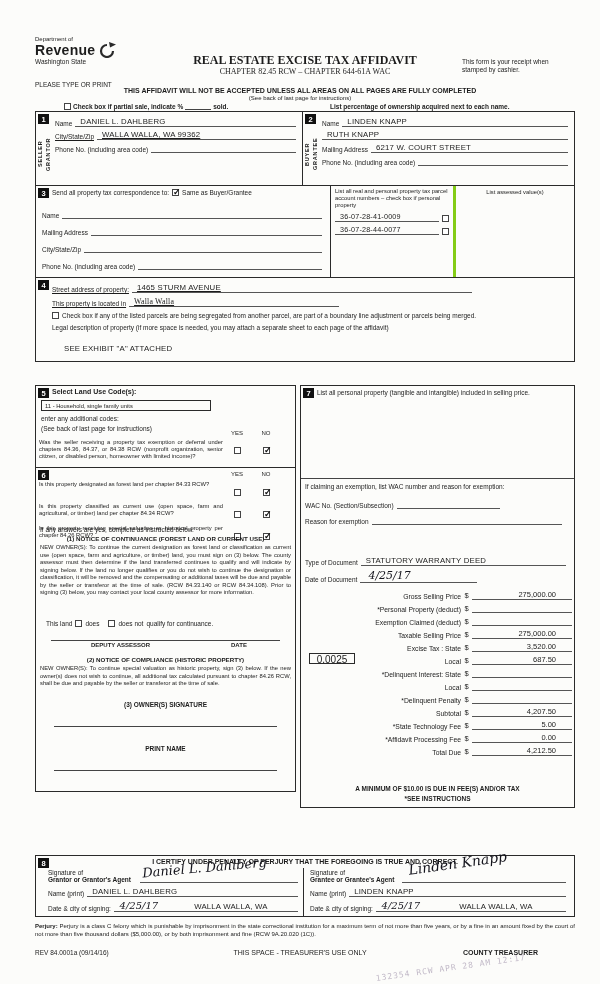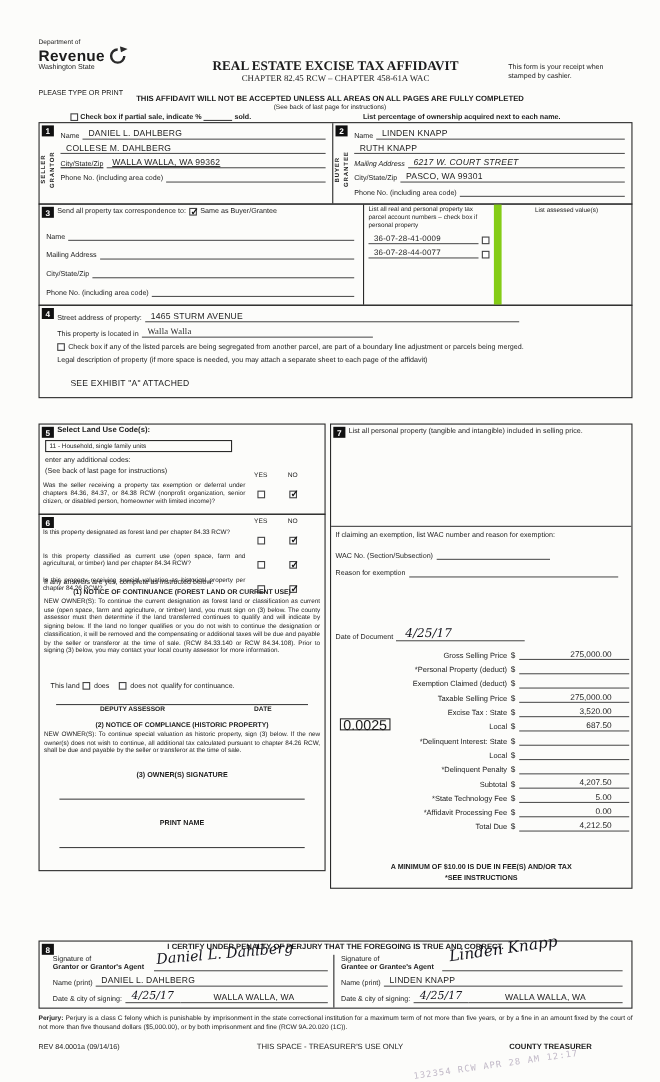--- a/index.html
+++ b/index.html
@@ -47,21 +47,21 @@
       <div class="b" style="font-size:14px; letter-spacing:0.3px;">Revenue</div>
       <svg width="20" height="16" viewBox="0 0 20 16" style="margin-left:2px;">
         <path d="M10 3 a6 6 0 1 0 6 6" fill="none" stroke="#2a2a2a" stroke-width="2.2"></path>
         <path d="M12 0 l7 2.5 -6 3 z" fill="#2a2a2a"></path>
       </svg>
     </div>
     <div style="font-size:6.5px;">Washington State</div>
   </div>
 
   <div class="abs serif b c" style="left:140px; top:53px; width:330px; font-size:12px;">REAL ESTATE EXCISE TAX AFFIDAVIT</div>
-  <div class="abs serif c" style="left:140px; top:67px; width:330px; font-size:8px;">CHAPTER 82.45 RCW – CHAPTER 458-61A WAC</div>
+  <div class="abs serif c" style="left:140px; top:67px; width:330px; font-size:8px;">CHAPTER 82.45 RCW – CHAPTER 644-61A WAC</div>
   <div class="abs" style="left:462px; top:58px; width:110px; font-size:6.5px; line-height:1.25;">This form is your receipt when stamped by cashier.</div>
   <div class="abs" style="left:35px; top:81px; font-size:6.5px;">PLEASE TYPE OR PRINT</div>
   <div class="abs b c" style="left:60px; top:87px; width:480px; font-size:7px;">THIS AFFIDAVIT WILL NOT BE ACCEPTED UNLESS ALL AREAS ON ALL PAGES ARE FULLY COMPLETED</div>
   <div class="abs c" style="left:60px; top:95px; width:480px; font-size:6px;">(See back of last page for instructions)</div>
 
   <div class="abs" style="left:64px; top:102px; display:flex; align-items:center; gap:2px;">
     <span class="cb"></span>
     <span class="lbl b">Check box if partial sale, indicate %</span>
     <span style="display:inline-block; width:26px; border-bottom:1px solid #444; height:8px;"></span>
     <span class="lbl b">sold.</span>
@@ -73,25 +73,20 @@
       <div class="badge">1</div>
       <div class="vlabel" style="left:1px; top:13px; height:58px;">SELLER</div>
       <div class="vlabel" style="left:9px; top:13px; height:58px;">GRANTOR</div>
       <div class="abs" style="left:19px; top:2px; right:6px;">
         <div class="frow" style="height:13px;">
           <span class="lbl">Name</span>
           <span class="line">
               <span class="fill">DANIEL L. DAHLBERG</span>
             </span>
         </div>
-        <div class="frow" style="height:13px;">
-          <span class="line">
-              <span class="fill">COLLESE M. DAHLBERG</span>
-            </span>
-        </div>
         <div class="frow" style="height:13px;text-decoration:underline;">
           <span class="lbl">City/State/Zip</span>
           <span class="line">
               <span class="fill">WALLA WALLA, WA  99362</span>
             </span>
         </div>
         <div class="frow" style="height:13px;">
           <span class="lbl">Phone No. (including area code)</span>
           <span class="line"></span>
         </div>
@@ -106,30 +101,24 @@
           <span class="lbl">Name</span>
           <span class="line">
               <span class="fill">LINDEN KNAPP</span>
             </span>
         </div>
         <div class="frow" style="height:13px;">
           <span class="line">
               <span class="fill">RUTH KNAPP</span>
             </span>
         </div>
-        <div class="frow" style="height:13px;font-style:italic;">
+        <div class="frow" style="height:13px;">
           <span class="lbl">Mailing Address</span>
           <span class="line">
               <span class="fill">6217 W. COURT STREET</span>
-            </span>
-        </div>
-        <div class="frow" style="height:13px;">
-          <span class="lbl">City/State/Zip</span>
-          <span class="line">
-              <span class="fill">PASCO, WA  99301</span>
             </span>
         </div>
         <div class="frow" style="height:13px;">
           <span class="lbl">Phone No. (including area code)</span>
           <span class="line"></span>
         </div>
       </div>
     </div>
   </div>
 
@@ -153,21 +142,21 @@
         <div class="frow" style="height:17px;">
           <span class="lbl">City/State/Zip</span>
           <span class="line"></span>
         </div>
         <div class="frow" style="height:17px;">
           <span class="lbl">Phone No. (including area code)</span>
           <span class="line"></span>
         </div>
       </div>
     </div>
-    <div class="abs" style="left:295px; top:0; width:125px; height:100%; border-right:7px solid #84cc16; padding:2px 4px;">
+    <div class="abs" style="left:295px; top:0; width:125px; height:100%; border-right:3px solid #84cc16; padding:2px 4px;">
       <div class="tiny" style="line-height:1.2; white-space:normal;">List all real and personal property tax parcel account numbers – check box if personal property</div>
       <div class="frow" style="height:13px;">
         <span class="line">
             <span class="fill" style="font-size:7.2px;">36-07-28-41-0009</span>
           </span>
         <span class="cb" style="margin-left:3px;"></span>
       </div>
       <div class="frow" style="height:13px;justify-content:center;">
         <span class="line">
             <span class="fill" style="font-size:7.2px;">36-07-28-44-0077</span>
@@ -176,27 +165,27 @@
       </div>
     </div>
     <div class="abs" style="left:420px; top:0; right:0; height:100%; padding:3px;">
       <div class="tiny c">List assessed value(s)</div>
     </div>
   </div>
 
   <div class="box" style="left:35px; top:277px; width:540px; height:85px;">
     <div class="badge">4</div>
     <div class="abs" style="left:16px; top:3px; right:8px;">
-      <div class="frow" style="height:12px;">
+      <div class="frow" style="height:12px;text-decoration:underline;">
         <span class="lbl">Street address of property:</span>
         <span class="line" style="flex:0 0 340px;">
             <span class="fill">1465 STURM AVENUE</span>
           </span>
       </div>
-      <div class="frow" style="height:14px;">
+      <div class="frow" style="height:14px;text-decoration:underline;">
         <span class="lbl">This property is located in</span>
         <span class="line" style="flex:0 0 210px;">
             <span class="fill serif">Walla Walla</span>
           </span>
       </div>
       <div style="display:flex; align-items:flex-start; gap:3px; margin-top:5px;">
         <span class="cb"></span>
         <span class="lbl" style="white-space:normal;">Check box if any of the listed parcels are being segregated from another parcel, are part of a boundary line adjustment or parcels being merged.</span>
       </div>
       <div class="lbl" style="margin-top:5px; white-space:normal;">Legal description of property (if more space is needed, you may attach a separate sheet to each page of the affidavit)</div>
@@ -272,20 +261,26 @@
     <div class="rule" style="left:0; right:0; top:92px;"></div>
     <div class="abs" style="left:4px; top:97px; right:6px; font-size:6.5px;">If claiming an exemption, list WAC number and reason for exemption:</div>
     <div class="abs frow" style="left:4px; top:110px; width:195px; height:13px;">
       <span class="lbl">WAC No. (Section/Subsection)</span>
       <span class="line"></span>
     </div>
     <div class="abs frow" style="left:4px; top:126px; right:12px; height:13px;">
       <span class="lbl">Reason for exemption</span>
       <span class="line"></span>
     </div>
+    <div class="abs frow" style="left:4px; top:167px; right:8px; height:13px;">
+      <span class="lbl">Type of Document</span>
+      <span class="line">
+          <span class="fill">STATUTORY WARRANTY DEED</span>
+        </span>
+    </div>
     <div class="abs frow" style="left:4px; top:182px; width:172px; height:15px;">
       <span class="lbl">Date of Document</span>
       <span class="line">
           <span class="script" style="font-size:11px; padding-left:8px;">4/25/17</span>
         </span>
     </div>
 
     <div class="abs" style="left:2px; top:201px; right:2px;">
       <div class="mrow">
         <span class="mlabel">Gross Selling Price</span>
@@ -346,21 +341,21 @@
         <span class="mlabel">*Affidavit Processing Fee</span>
           <span class="mdollar">$</span>
           <span class="mline"><span>0.00</span></span>
       </div>
       <div class="mrow">
         <span class="mlabel">Total Due</span>
           <span class="mdollar">$</span>
           <span class="mline"><span>4,212.50</span></span>
       </div>
     </div>
-    <div class="abs" style="left:8px; top:267px; width:46px; height:11px; border:1px solid #2a2a2a; text-align:center; font-size:13px; line-height:11px;">0.0025</div>
+    <div class="abs" style="left:8px; top:267px; width:46px; height:11px; border:1px solid #2a2a2a; text-align:center; font-size:10px; line-height:11px;">0.0025</div>
 
     <div class="abs b c" style="left:0; right:0; top:399px; font-size:6.5px;">A MINIMUM OF $10.00 IS DUE IN FEE(S) AND/OR TAX</div>
     <div class="abs b c" style="left:0; right:0; top:409px; font-size:6.5px;">*SEE INSTRUCTIONS</div>
   </div>
 
   <div class="box" style="left:35px; top:855px; width:540px; height:62px;">
     <div class="badge">8</div>
     <div class="abs b c" style="left:40px; right:40px; top:2px; font-size:7px;">I CERTIFY UNDER PENALTY OF PERJURY THAT THE FOREGOING IS TRUE AND CORRECT.</div>
     <div class="abs" style="left:267px; top:12px; bottom:0; border-left:1px solid #2a2a2a;"></div>
 

